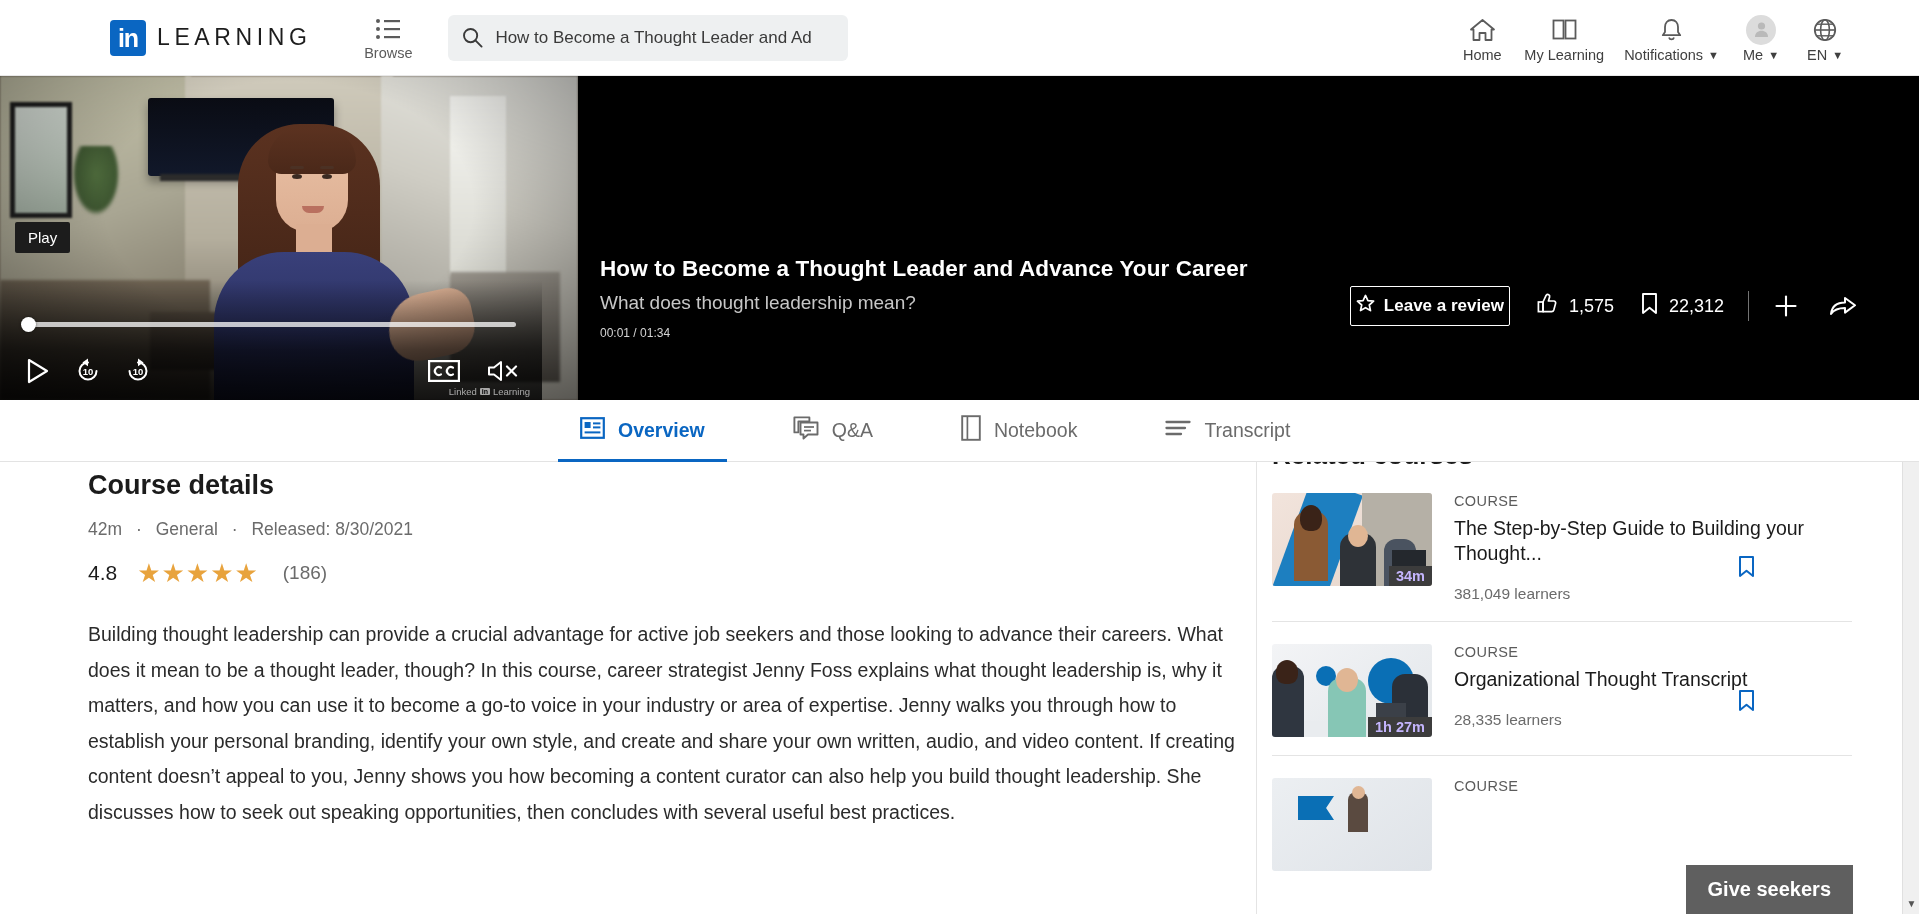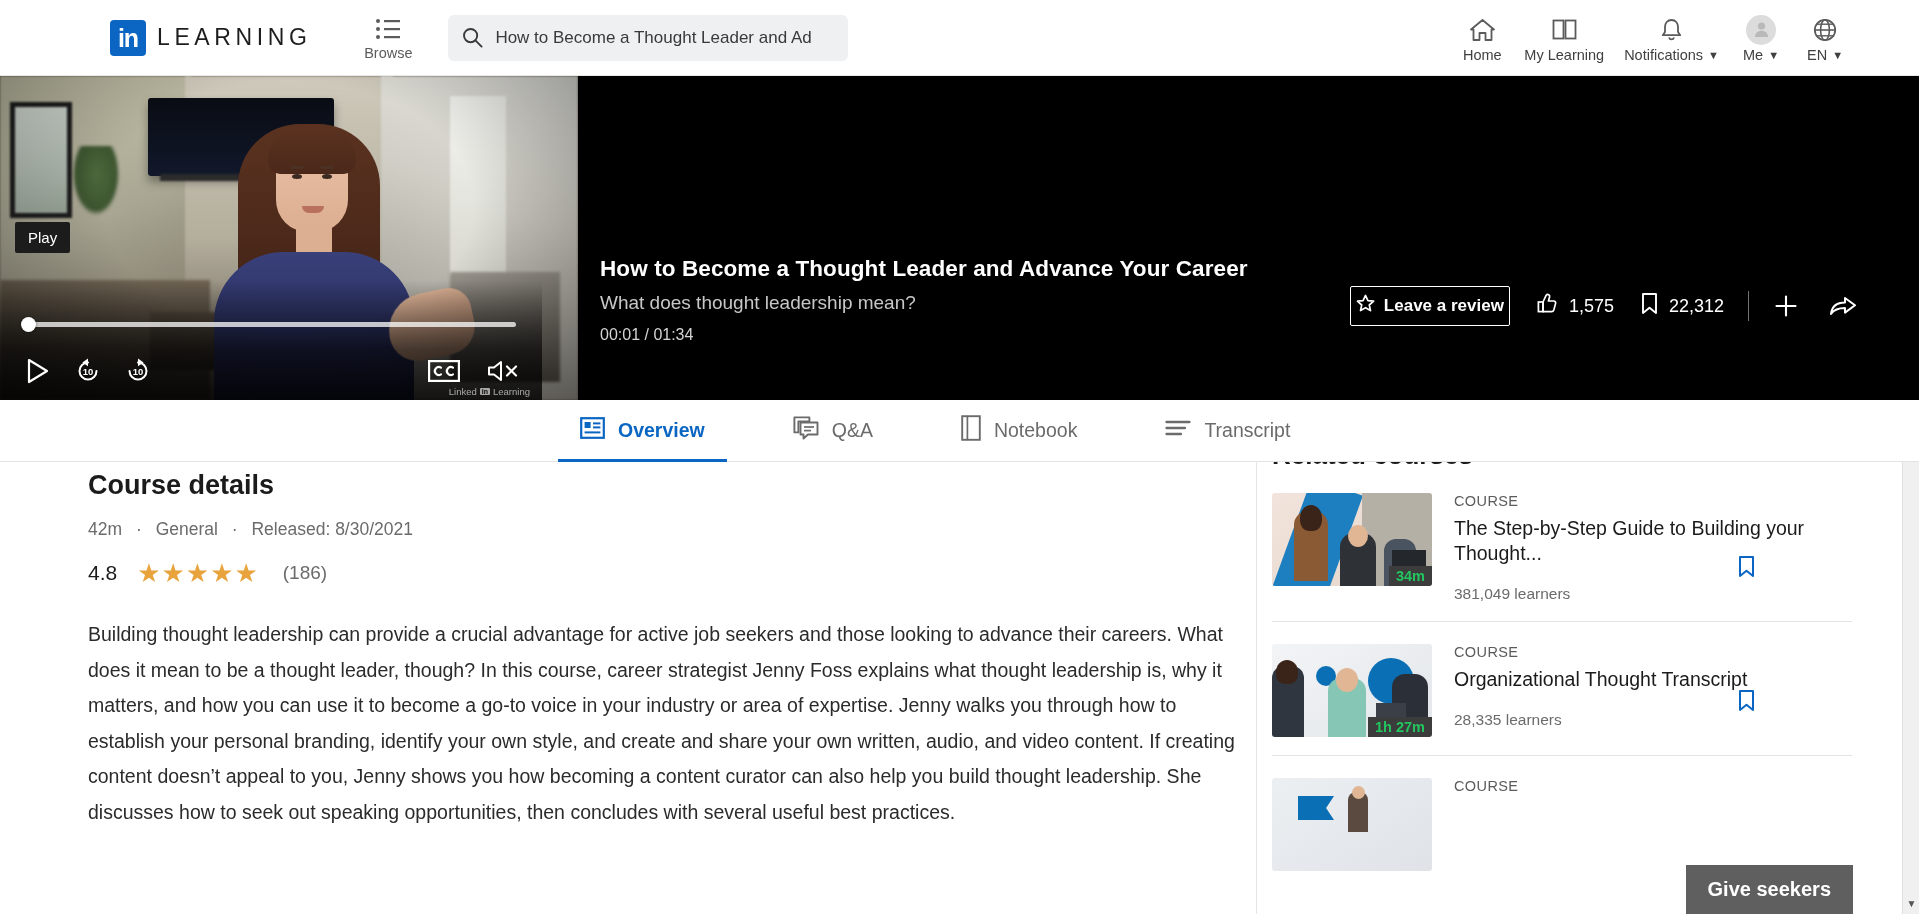--- a/index.html
+++ b/index.html
@@ -161,21 +161,21 @@
     padding: 0 2px; border-radius: 1px; }
 
   
   .meta {
     position: absolute; left: 600px; top: 0;
     width: 1319px; height: 324px; color: #fff;
     padding-top: 180px;
   }
   .meta-title { font-size: 22.5px; font-weight: 700; color: #fff; letter-spacing: .1px; }
   .meta-sub { font-size: 19px; color: #c7c7c7; margin-top: 10px; }
-  .meta-time { font-size: 16px; color: #d4d4d4; margin-top: 12px; }
+  .meta-time { font-size: 12px; color: #d4d4d4; margin-top: 12px; }
   .meta-actions {
     position: absolute; right: 62px; top: 210px;
     display: flex; align-items: center;
   }
   .review-btn {
     display: flex; align-items: center; gap: 9px;
     border: 1px solid #fff; color: #fff; background: transparent;
     border-radius: 2px; padding: 7px 5px;
     font-size: 17px; font-weight: 600; cursor: pointer;
     font-family: "Liberation Sans", sans-serif;
@@ -233,21 +233,21 @@
   .course-card {
     display: flex; gap: 22px; padding: 22px 0 18px 0;
     border-bottom: 1px solid #e4e4e4; position: relative;
   }
   .thumb {
     width: 160px; height: 93px; border-radius: 3px; position: relative;
     overflow: hidden; flex: 0 0 auto; background: #dfe6ec;
   }
   .thumb .dur {
     position: absolute; right: 0; bottom: 0;
-    background: #3c3c3c; color: #22c55e; font-size: 14.5px;
+    background: #3c3c3c; color: #c4b5fd; font-size: 14.5px;
     font-weight: 700; padding: 2px 7px;
   }
   .card-body { flex: 1 1 auto; min-width: 0; }
   .kicker { font-size: 14.5px; color: #5b5b5b; letter-spacing: .4px; }
   .card-title {
     font-size: 19.5px; color: #1b1b1b; line-height: 25px;
     margin-top: 7px; font-weight: 400;
   }
   .learners { font-size: 15.5px; color: #6b6b6b; margin-top: 19px; }
   .card-bm {

